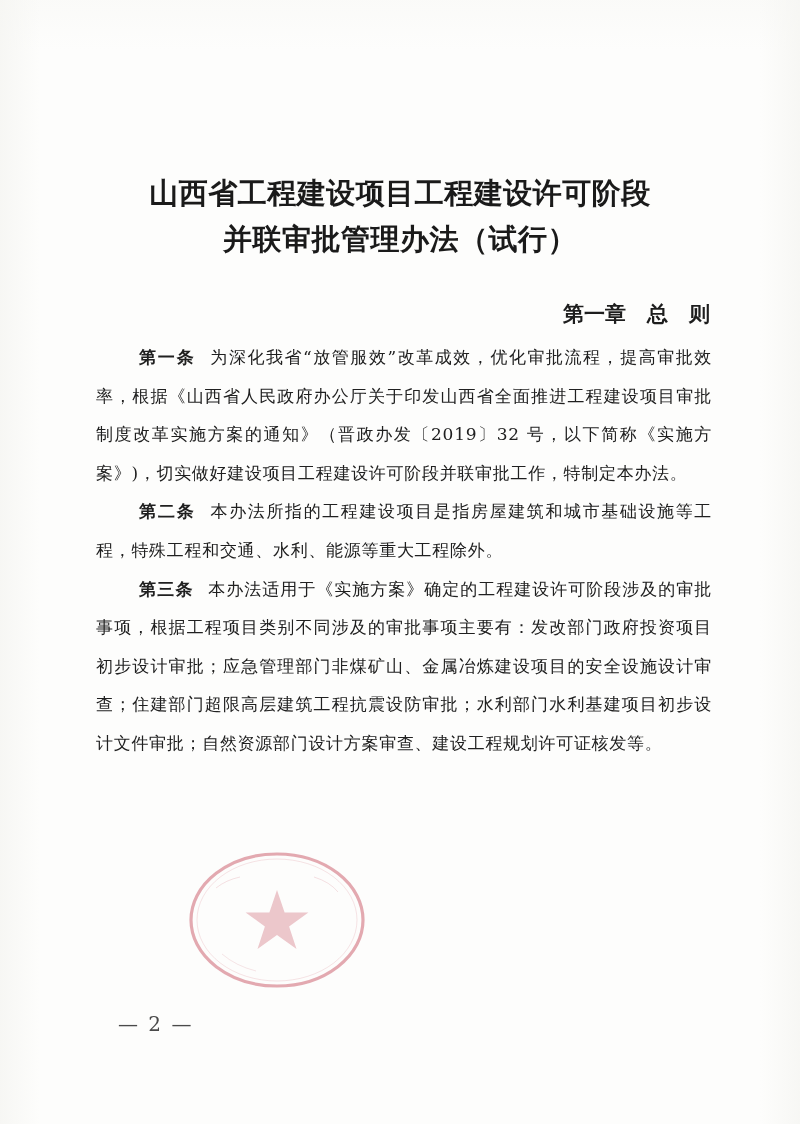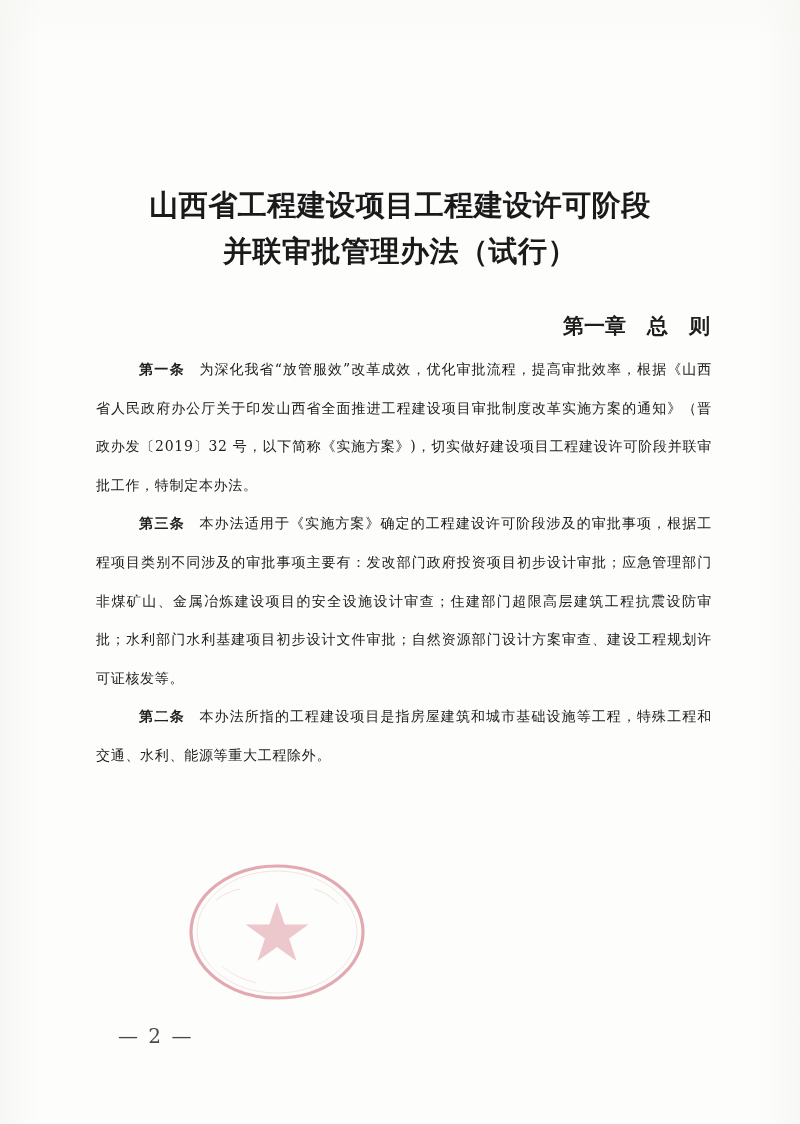--- a/index.html
+++ b/index.html
@@ -25,21 +25,21 @@
     inset: 0;
     background:
       linear-gradient(90deg, rgba(246,246,243,0.9) 0px, rgba(255,255,255,0) 40px),
       linear-gradient(270deg, rgba(246,246,243,0.85) 0px, rgba(255,255,255,0) 40px),
       linear-gradient(180deg, rgba(250,250,248,0.9) 0px, rgba(255,255,255,0) 50px);
     pointer-events: none;
   }
   .content {
     position: absolute;
     left: 0;
-    top: 16px;
+    top: 4px;
     width: 800px;
     height: 1056px;
   }
 
   
   .doc-title {
     position: absolute;
     left: 90px;
     top: 166px;
     width: 620px;
@@ -71,21 +71,21 @@
 
   
   .body-block {
     position: absolute;
     left: 96px;
     top: 334px;
     width: 616px;
   }
   .para {
     font-family: "DejaVu Serif", "Liberation Serif", serif;
-    font-size: 14px;
+    font-size: 17px;
     line-height: 38.6px;
     color: #202020;
     text-align: justify;
     text-justify: inter-character;
     text-indent: 43px;
     margin: 0;
     letter-spacing: 0.7px;
   }
   .para .art-label {
     font-family: "DejaVu Sans", "Liberation Sans", sans-serif;
@@ -136,25 +136,25 @@
 
     <div class="chapter-heading">第一章　总　则</div>
 
     <div class="body-block">
 
       <p class="para">
         <span class="art-label">第一条</span><span class="gap"></span><span>为深化我省“放管服效”改革成效，优化审批流程，提高审批效率，根据《山西省人民政府办公厅关于印发山西省全面推进工程建设项目审批制度改革实施方案的通知》（晋政办发〔2019〕32 号，以下简称《实施方案》)，切实做好建设项目工程建设许可阶段并联审批工作，特制定本办法。</span>
       </p>
 
       <p class="para">
-        <span class="art-label">第三条</span><span class="gap"></span><span>本办法适用于《实施方案》确定的工程建设许可阶段涉及的审批事项，根据工程项目类别不同涉及的审批事项主要有：发改部门政府投资项目初步设计审批；应急管理部门非煤矿山、金属冶炼建设项目的安全设施设计审查；住建部门超限高层建筑工程抗震设防审批；水利部门水利基建项目初步设计文件审批；自然资源部门设计方案审查、建设工程规划许可证核发等。</span>
+        <span class="art-label">第二条</span><span class="gap"></span><span>本办法所指的工程建设项目是指房屋建筑和城市基础设施等工程，特殊工程和交通、水利、能源等重大工程除外。</span>
       </p>
 
       <p class="para">
-        <span class="art-label">第二条</span><span class="gap"></span><span>本办法所指的工程建设项目是指房屋建筑和城市基础设施等工程，特殊工程和交通、水利、能源等重大工程除外。</span>
+        <span class="art-label">第三条</span><span class="gap"></span><span>本办法适用于《实施方案》确定的工程建设许可阶段涉及的审批事项，根据工程项目类别不同涉及的审批事项主要有：发改部门政府投资项目初步设计审批；应急管理部门非煤矿山、金属冶炼建设项目的安全设施设计审查；住建部门超限高层建筑工程抗震设防审批；水利部门水利基建项目初步设计文件审批；自然资源部门设计方案审查、建设工程规划许可证核发等。</span>
       </p>
 
 
 
     </div>
 
     <div class="seal">
       <svg viewBox="0 0 182 140" xmlns="http://www.w3.org/2000/svg">
         <ellipse cx="91" cy="70" rx="86" ry="66" fill="none" stroke="#c0394b" stroke-width="3.2" opacity="0.85"></ellipse>
         <ellipse cx="91" cy="70" rx="80" ry="61" fill="none" stroke="#c0394b" stroke-width="0.8" opacity="0.35"></ellipse>

